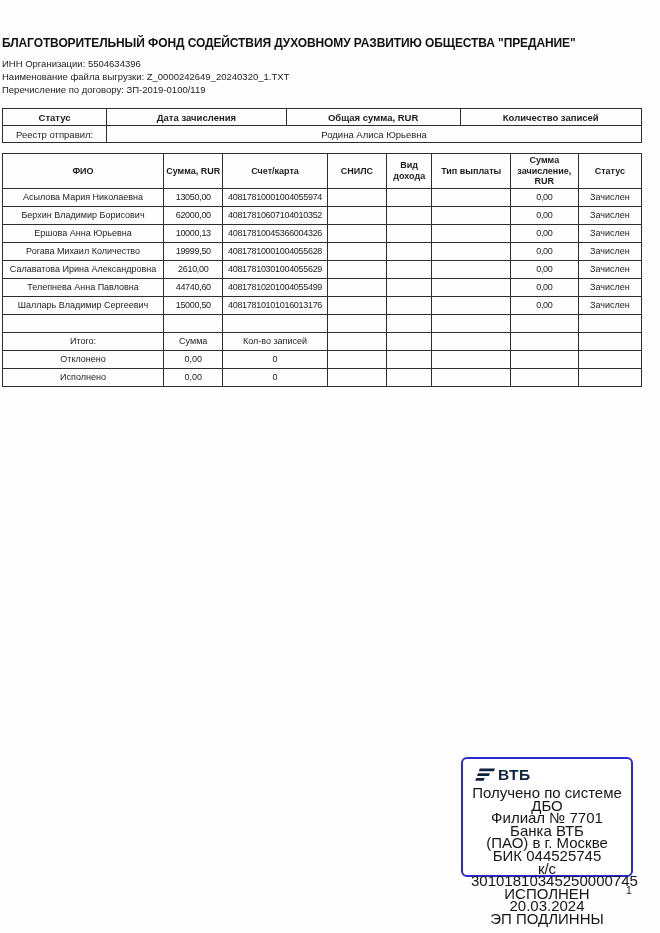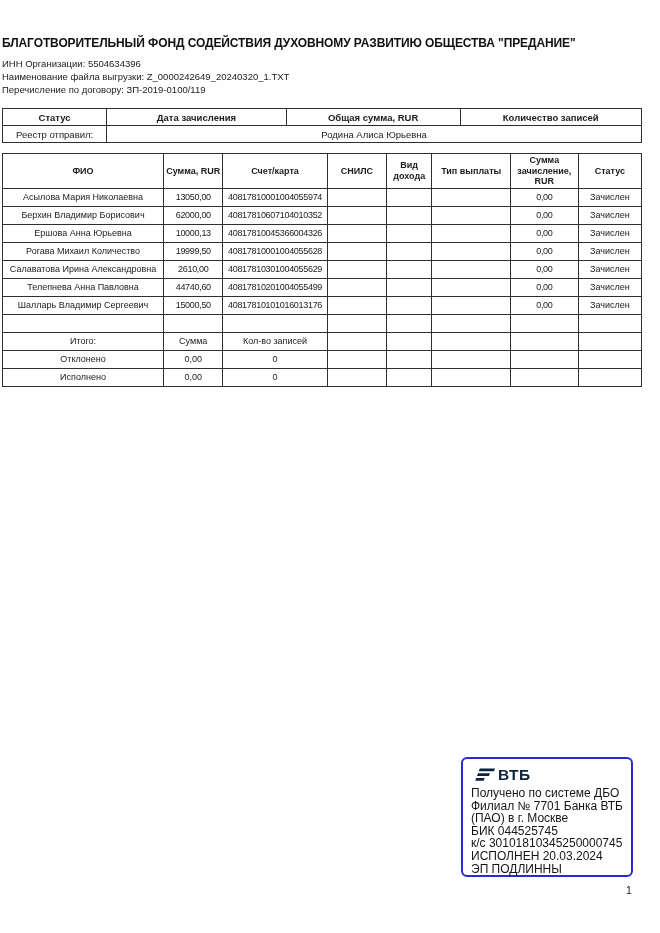--- a/index.html
+++ b/index.html
@@ -33,21 +33,21 @@
   .stamp {
     position:absolute; left:432px; top:757px; width:172px; height:120px;
     border:2.5px solid var(--stamp-border, #2a2ad0); border-radius:6px;
     background:#fff; padding:6px 8px 0 8px;margin-left:29px;
   }
   .stamp-logo {
     display:flex; align-items:center; gap:3px; height:20px; margin-left:4px;
     color:var(--logo-color, #0c2340);
   }
   .stamp-logo .bank-name { font-weight:bold; font-size:15.5px; letter-spacing:0.5px; }
-  .stamp-lines { text-align:left; font-size:12px; line-height:12.6px; margin-top:2px; color:#161616; }
+  .stamp-lines { text-align:center; font-size:15px; line-height:12.6px; margin-top:2px; color:#161616; }
 
   .page-number { position:absolute; left:626px; top:884px; font-size:10.5px; color:#1c1c1c; }
 </style>
 </head>
 <body>
 
 <div class="page">
   <div class="content">
 
     <div class="doc-title">БЛАГОТВОРИТЕЛЬНЫЙ ФОНД СОДЕЙСТВИЯ ДУХОВНОМУ РАЗВИТИЮ ОБЩЕСТВА "ПРЕДАНИЕ"</div>

